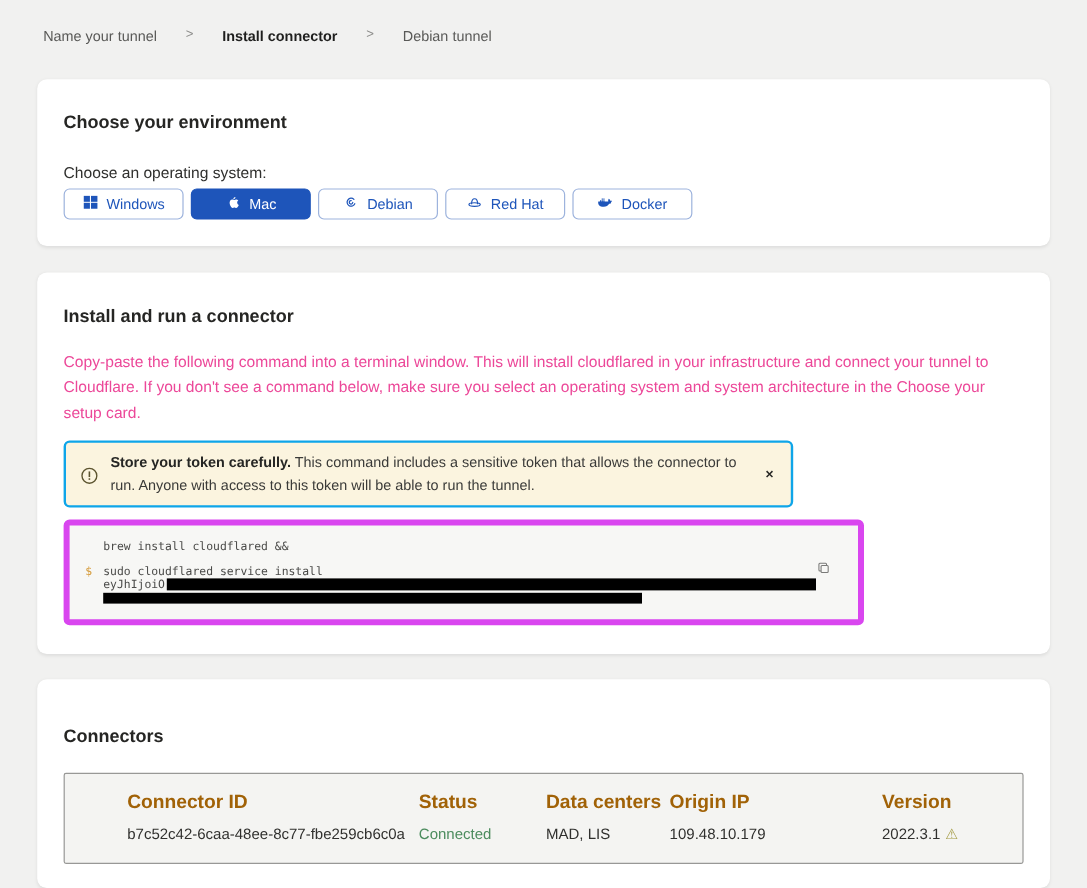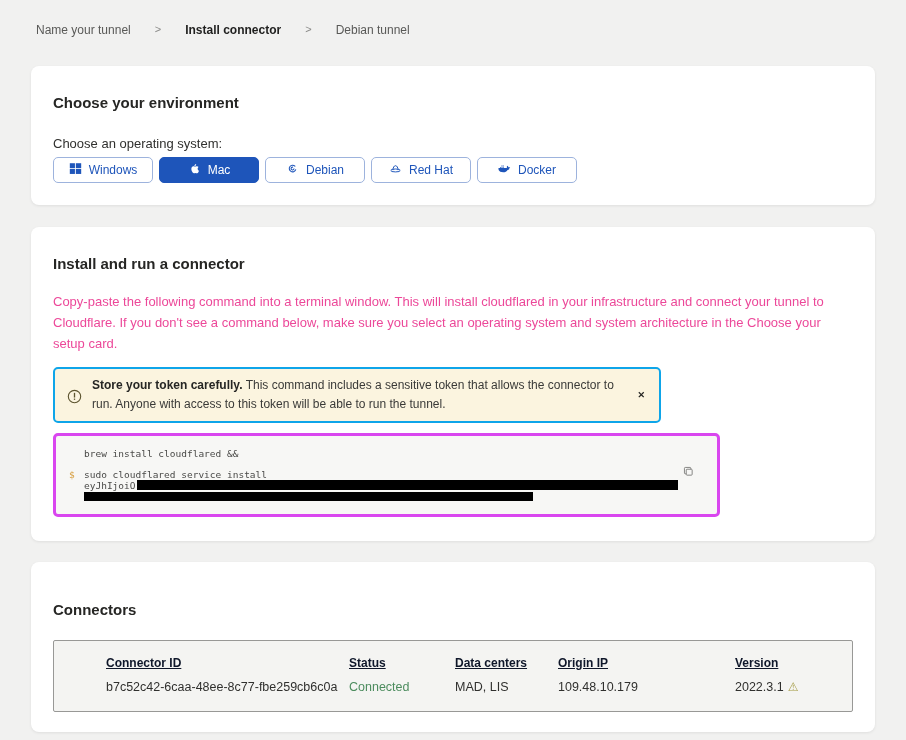--- a/index.html
+++ b/index.html
@@ -47,42 +47,42 @@
   .banner-icon { width:15px; height:15px; color:#5c542f; margin-top:4px; flex:none; }
   .banner-text { margin-left:10px; font-size:12px; line-height:1.55; color:#3a3a38; flex:1; }
   .banner-title { font-weight:bold; color:#262624; }
   .banner-close {
     margin-left:12px; align-self:center; background:none; border:none; cursor:pointer;
     font-size:9px; font-weight:bold; color:#262624; padding:4px;
   }
 
   .codeblock {
     position:relative; margin-top:10px; width:667px;
-    background:#f7f7f5; border:3px solid #d946ef; border-radius:5px;
+    background:#f7f7f5; border:5px solid #d946ef; border-radius:5px;
     padding:12px 14px 13px 13px;
     font-family:"DejaVu Sans Mono","Liberation Mono",monospace;
     font-size:9.5px; color:#4a4a48;
   }
   .code-line { display:flex; line-height:11px; }
   .line1 { margin-bottom:10px; }
   .code-prompt-col { width:15px; flex:none; color:#d59a38; }
   .redact { display:inline-block; background:#000; height:10px; vertical-align:top; }
   .redact-1 { width:541px; margin-left:2px; }
   .redact-2 { width:449px; height:9px; margin-top:1px; }
   .copy-btn { position:absolute; right:20px; top:27px; background:none; border:none; cursor:pointer; padding:2px; }
   .copy-btn svg { width:13px; height:13px; display:block; }
 
   
   .card-3 { margin-top:21px; padding:39px 22px 20px; }
   .conn-table {
     margin-top:22px; border:1px solid #989896; border-radius:2px;
     background:#f4f4f2; padding:15px 20px 17px 52px;
   }
   .conn-grid { display:grid; grid-template-columns:243px 106px 103px 177px 1fr; row-gap:10px; }
-  .th { font-size:12px; font-weight:bold; color:#0f172a;text-decoration:underline; }
+  .th { font-size:16px; font-weight:bold; color:#a16207; }
   .td { font-size:12.5px; color:#30302e; }
   .td.status { color:#4c8c5e; }
   .warn-icon { color:#a39a42; font-size:12px; margin-left:4px; }
 
   
   .next-btn {
     margin:28px 0 0 2px; background:#1e55ba; color:#fff; border:none; border-radius:5px;
     font-size:13px; font-family:inherit; padding:8px 19px; cursor:pointer;
   }
 </style>

